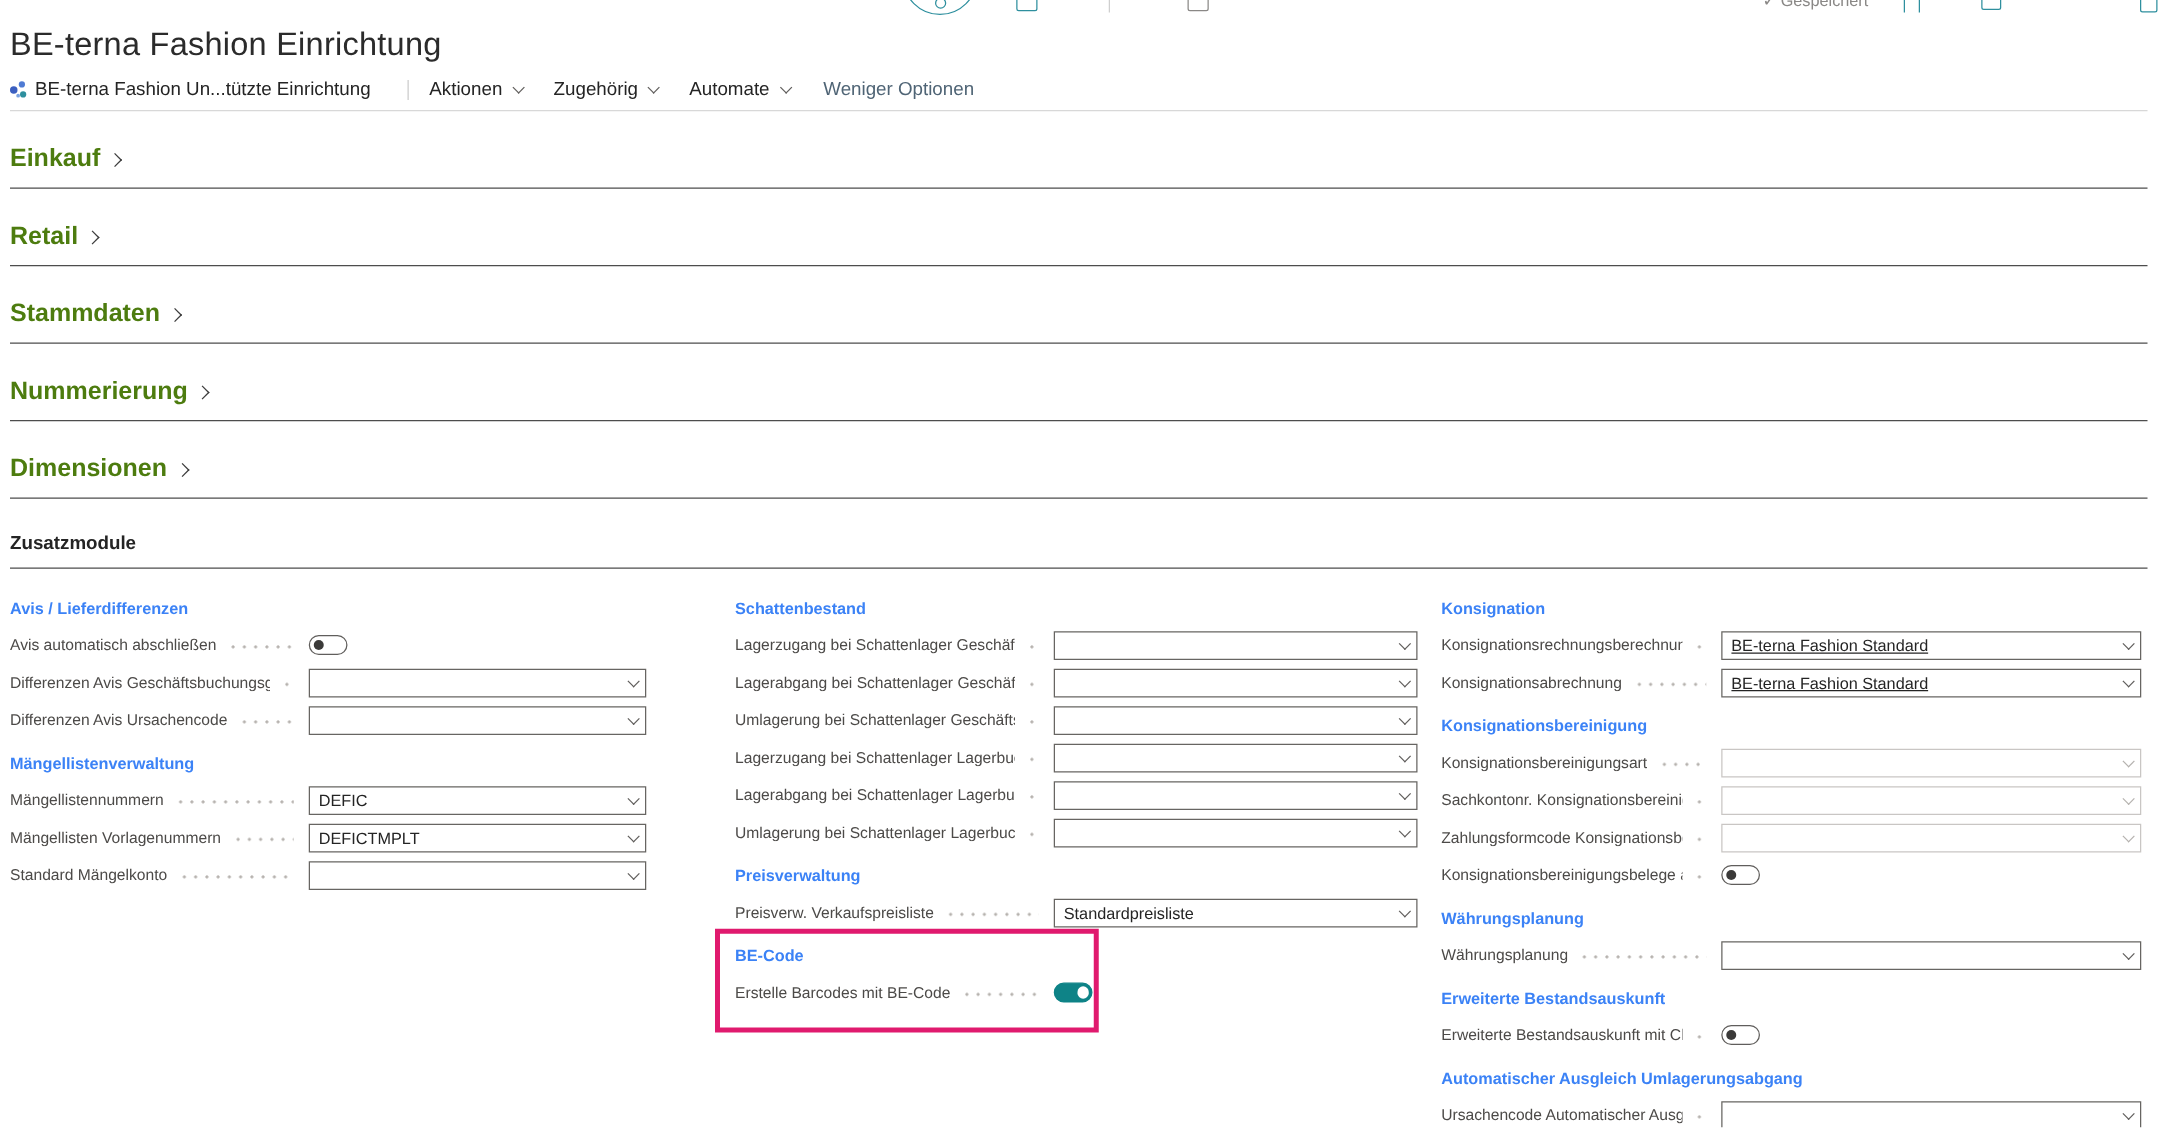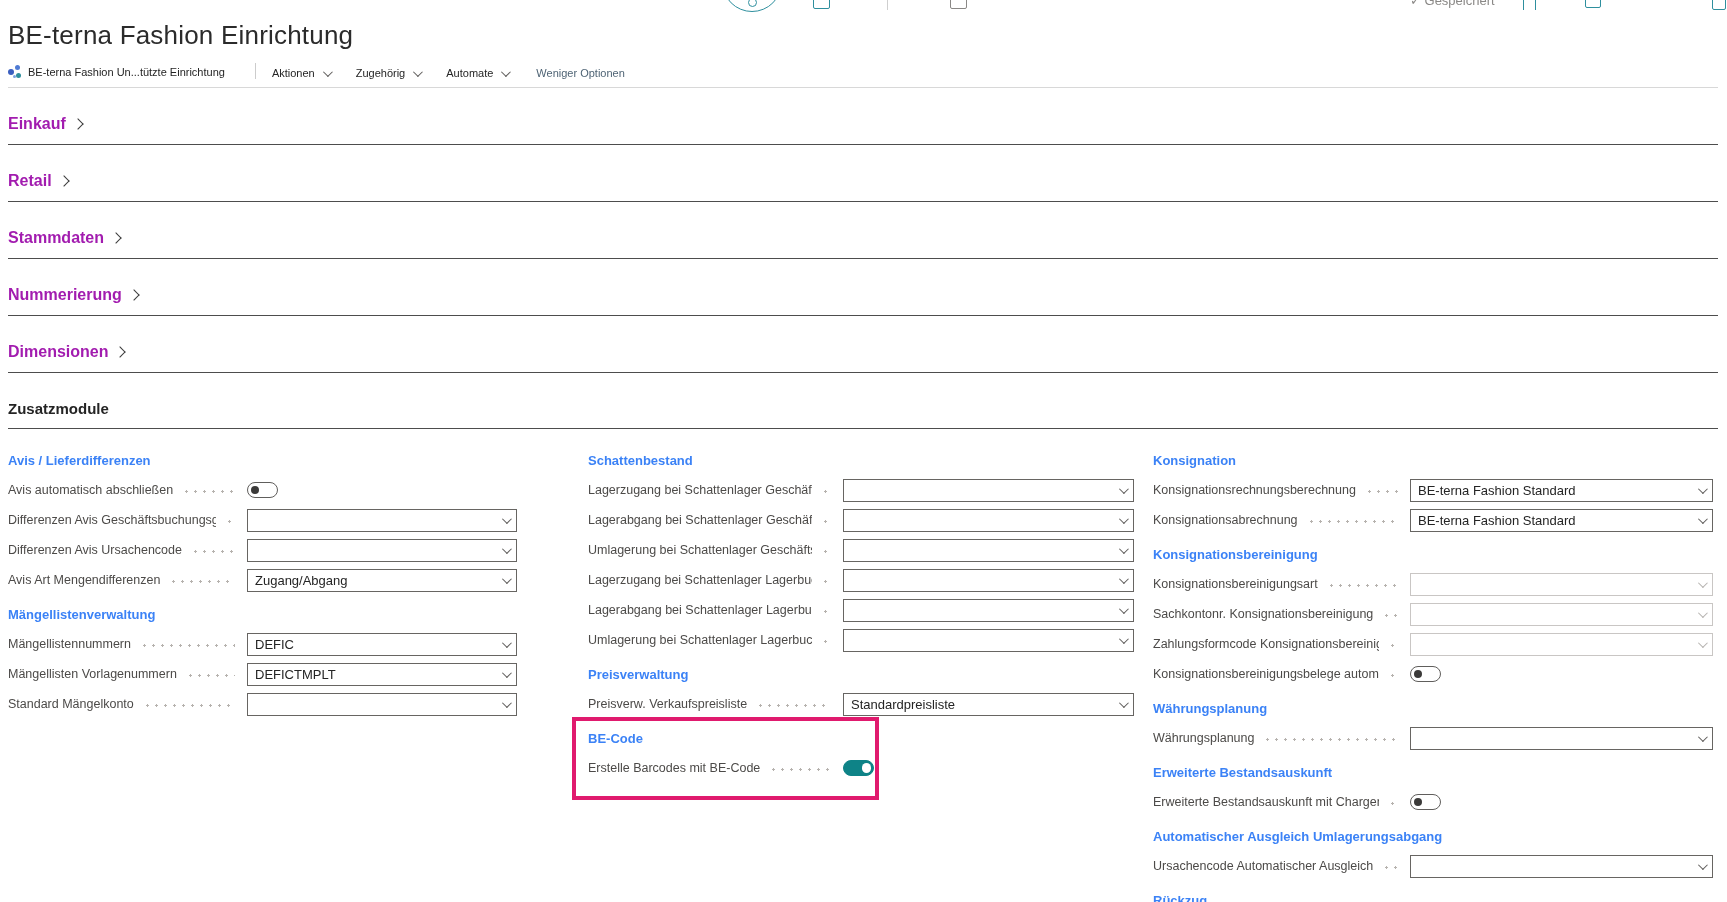--- a/index.html
+++ b/index.html
@@ -27,39 +27,39 @@
   .exp-icon { position:absolute; left:1585px; top:-9px; width:16px; height:17px;
     border:1.4px solid #2e8f9e; border-radius:2px; }
   .edge-icon { position:absolute; left:1712px; top:-4px; width:14px; height:14px;
     border:1.4px solid #2e8f9e; border-radius:2px; }
 
   .content { padding:0 9px 0 8px; }
 
   
   .page-title { margin-top:7px; font-size:26px; font-weight:400; color:#2b2b2b; letter-spacing:0.2px; }
   .action-bar { display:flex; align-items:flex-end; margin-top:12px; padding-bottom:8px;
-    border-bottom:1px solid #d8d8d8; font-size:11px; }
+    border-bottom:1px solid #d8d8d8; font-size:15px; }
   .ab-item { display:flex; align-items:center; gap:6px; cursor:pointer; white-space:nowrap; }
   .ab-primary { margin-right:14px; }
   .setup-icon { position:relative; width:14px; height:14px; display:inline-block; }
   .setup-icon i { position:absolute; border-radius:50%; }
   .setup-icon .d1 { width:6px; height:6px; left:0; top:4px; background:#3b5fc0; }
   .setup-icon .d2 { width:5px; height:5px; left:7px; top:0; background:#4f7bd4; }
   .setup-icon .d3 { width:5px; height:5px; left:8px; top:8px; background:#2e8f9e; }
   .setup-icon .d4 { width:3px; height:3px; left:5px; top:10px; background:#7aa2e0; }
   .ab-divider { width:1px; height:16px; background:#cccccc; margin:0 16px; }
   .ab-menu { margin-right:26px; }
   .chev-down { width:7px; height:7px; border-right:1.4px solid #5f5d5b; border-bottom:1.4px solid #5f5d5b;
     transform:rotate(45deg) translateY(-2px); display:inline-block; margin-left:2px; }
   .less-options { color:#4f6475; margin-left:2px; }
 
   
   .section { border-bottom:1px solid #4d4d4d; padding:27px 0 11px 0; }
-  .section-head { display:inline-flex; align-items:center; gap:8px; font-size:16px; font-weight:700;
-    color:#a21caf; cursor:pointer; }
+  .section-head { display:inline-flex; align-items:center; gap:8px; font-size:20px; font-weight:700;
+    color:#4d7c0f; cursor:pointer; }
   .chev-right { width:8px; height:8px; border-top:1.4px solid #3b3b3b; border-right:1.4px solid #3b3b3b;
     transform:rotate(45deg); display:inline-block; }
 
   
   .exp-section-head { padding:27px 0 11px 0; border-bottom:1px solid #4d4d4d;
     font-size:15px; font-weight:700; color:#242424; }
   .fields-area { display:flex; margin-top:17px; }
   .col { display:flex; flex-direction:column; }
   .col1 { width:509px; margin-right:71px; }
   .col2 { width:546px; margin-right:19px; }
@@ -68,21 +68,21 @@
   .group + .group { margin-top:5px; }
   .group-title { height:29px; display:flex; align-items:center; font-size:13px; font-weight:700; color:#3b82f6; }
   .field-row { height:30px; display:flex; align-items:center; }
   .f-label { font-size:12.5px; color:#4c4a48; white-space:nowrap; overflow:hidden; flex:0 1 auto; }
   .dots { flex:1 1 auto; min-width:10px; height:3px; margin:2px 12px 0 9px;
     background-image:radial-gradient(circle, #b6b2ae 1.1px, transparent 1.3px);
     background-size:9px 3px; background-repeat:repeat-x; background-position:left center; }
   .control { flex:0 0 auto; display:flex; align-items:center; }
   .col1 .control { width:270px; }
   .col2 .control { width:291px; }
-  .col3 .control { width:303px; }
+  .col3 .control { width:336px;text-decoration:underline; }
   .combo { width:100%; height:23px; border:1px solid #676562; background:#fff; display:flex;
     align-items:center; padding:0 7px; cursor:pointer; }
   .combo .combo-value { font-size:13px; color:#242424; white-space:nowrap; overflow:hidden; }
   .combo .chev { margin-left:auto; width:7px; height:7px; border-right:1.3px solid #5f5d5b;
     border-bottom:1.3px solid #5f5d5b; transform:rotate(45deg) translateY(-2px); flex:0 0 auto; }
   .combo.disabled { border-color:#c9c6c4; }
   .combo.disabled .chev { border-color:#b5b2af; }
   .toggle { width:31px; height:16px; border-radius:9px; position:relative; cursor:pointer; flex:0 0 auto; }
   .toggle.off { background:#fff; border:1.4px solid #605e5c; }
   .toggle.off .knob { position:absolute; left:3px; top:2.6px; width:8px; height:8px; border-radius:50%; background:#3b3a39; }
@@ -203,30 +203,20 @@
             <div class="field-row">
               <span class="f-label">Differenzen Avis Ursachencode</span>
               <div class="dots"></div>
               <div class="control">
                 <div class="combo">
                   <span class="combo-value"></span>
                   <span class="chev"></span>
                 </div>
               </div>
             </div>
-            <div class="field-row">
-              <span class="f-label">Avis Art Mengendifferenzen</span>
-              <div class="dots"></div>
-              <div class="control">
-                <div class="combo">
-                  <span class="combo-value">Zugang/Abgang</span>
-                  <span class="chev"></span>
-                </div>
-              </div>
-            </div>
           </div>
           <div class="group">
             <div class="group-title">Mängellistenverwaltung</div>
             <div class="field-row">
               <span class="f-label">Mängellistennummern</span>
               <div class="dots"></div>
               <div class="control">
                 <div class="combo">
                   <span class="combo-value">DEFIC</span>
                   <span class="chev"></span>

